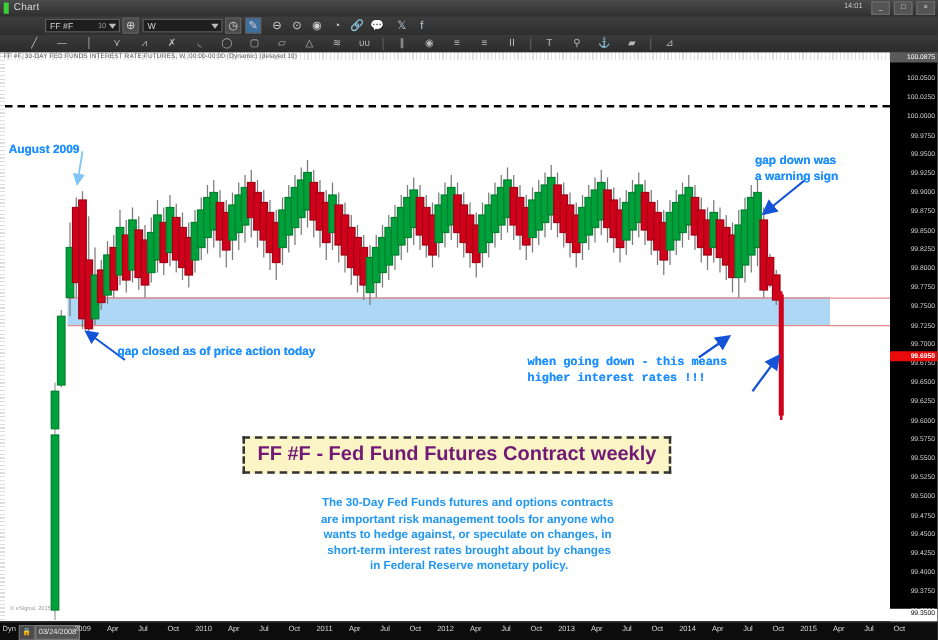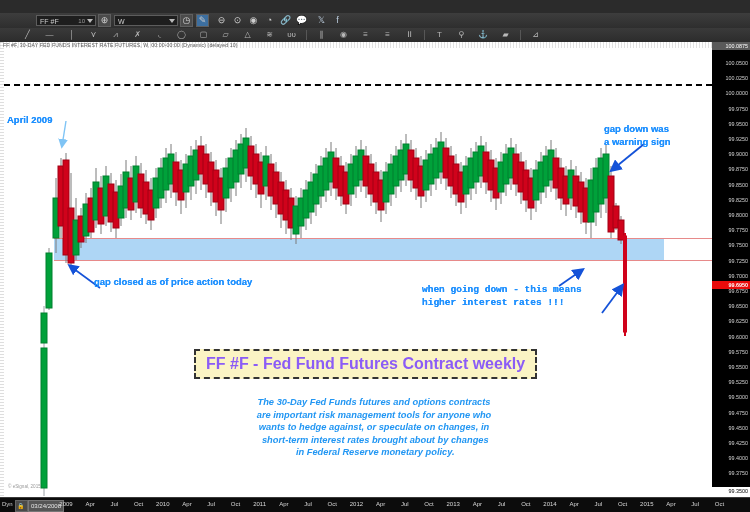--- a/index.html
+++ b/index.html
@@ -45,23 +45,23 @@
 
   .plot{position:absolute;left:4px;top:6px;width:708px;height:449px;}
   .zeroline{position:absolute;left:0;width:708px;height:0;border-top:2px dashed #000;}
   .band{position:absolute;background:#aed6f5;}
   .bandline{position:absolute;height:0;border-top:1px solid #e78a8a;}
   .bandtop{position:absolute;height:0;border-top:1px solid #9e3b49;}
 
   .annot{position:absolute;color:#1e90ff;font-weight:bold;font-size:9.5px;line-height:12.5px;
     white-space:pre;text-shadow:0 0 0 #1e90ff;}
   .titlebox{position:absolute;background:#fbf4c4;border:2px dashed #333;padding:4px 10px;}
-  .titlebox span{color:#8b5cf6;font-weight:bold;font-size:16px;white-space:nowrap;}
+  .titlebox span{color:#701a75;font-weight:bold;font-size:16px;white-space:nowrap;}
   .para{position:absolute;color:#2196f3;font-weight:bold;font-size:9.3px;line-height:12.6px;
-    white-space:pre;text-align:center;font-style:italic;}
+    white-space:pre;text-align:center;}
   .wmark{position:absolute;font-size:4.6px;color:#9a9a9a;}
 
   
   .yaxis{position:absolute;left:712px;top:42px;width:38px;height:455px;background:#000;}
   .ytick{position:absolute;right:2px;font-size:5.4px;color:#d2d2d2;white-space:nowrap;}
   .ytop{position:absolute;left:0;top:0;width:38px;height:8px;background:#5a5a5a;}
   .ytop span{position:absolute;right:2px;top:1px;font-size:5.4px;color:#fff;}
   .ylast{position:absolute;left:0;width:38px;height:8px;background:#e90b0b;}
   .ylast span{position:absolute;right:2px;top:1px;font-size:5.4px;color:#fff;font-weight:bold;}
 
@@ -78,20 +78,30 @@
   .xlast{position:absolute;right:0;top:-11px;width:38px;height:10px;background:#fff;}
   .xlast span{position:absolute;right:2px;top:1px;font-size:5.4px;color:#000;}
 
   svg{overflow:visible;}
 </style>
 </head>
 <body>
 
 <div id="app">
 
+  <div class="titlebar">
+    <div class="tb-green"></div>
+    <div class="tb-label">Chart</div>
+    <div class="tb-right">
+      <span style="margin-right:4px;font-size:6px;">14:01</span>
+      <span class="tb-btn">_</span>
+      <span class="tb-btn">□</span>
+      <span class="tb-btn">×</span>
+    </div>
+  </div>
 
   <div class="symrow">
     <div class="combo" style="left:36px;width:60px;">
       <span>FF #F</span>
       <span class="sub">10</span>
       <span class="arrow"></span>
     </div>
     <div class="tbtn" style="left:98px;">
       <span class="tico" style="left:0;top:0;">⊕</span>
     </div>
@@ -425,21 +435,21 @@
             <polygon points="0,0 7,3.5 0,7" fill="#7fc4f5"></polygon>
           </marker>
         </defs>
         <line x1="62" y1="73" x2="58" y2="98" stroke="#7fc4f5" stroke-width="1.4" marker-end="url(#ahl)"></line>
         <line x1="96" y1="240" x2="66" y2="218" stroke="#1452d8" stroke-width="1.6" marker-end="url(#ah)"></line>
         <line x1="640" y1="96" x2="608" y2="122" stroke="#1452d8" stroke-width="1.8" marker-end="url(#ah)"></line>
         <line x1="598" y1="265" x2="618" y2="238" stroke="#1452d8" stroke-width="1.8" marker-end="url(#ah)"></line>
         <line x1="555" y1="238" x2="578" y2="222" stroke="#1452d8" stroke-width="1.8" marker-end="url(#ah)"></line>
       </svg>
 
-      <div class="annot" style="left:3px;top:66px;">April 2009</div>
+      <div class="annot" style="left:3px;top:66px;">August 2009</div>
       <div class="annot" style="left:90px;top:228px;">gap closed as of price action today</div>
       <div class="annot" style="left:600px;top:75px;">gap down was
 a warning sign</div>
       <div class="annot" style="left:418px;top:236px;font-family:Liberation Mono, monospace;">when going down - this means
 higher interest rates !!!</div>
 
       <div class="titlebox" style="left:190px;top:301px;">
         <span>FF #F - Fed Fund Futures Contract weekly</span>
       </div>
 

